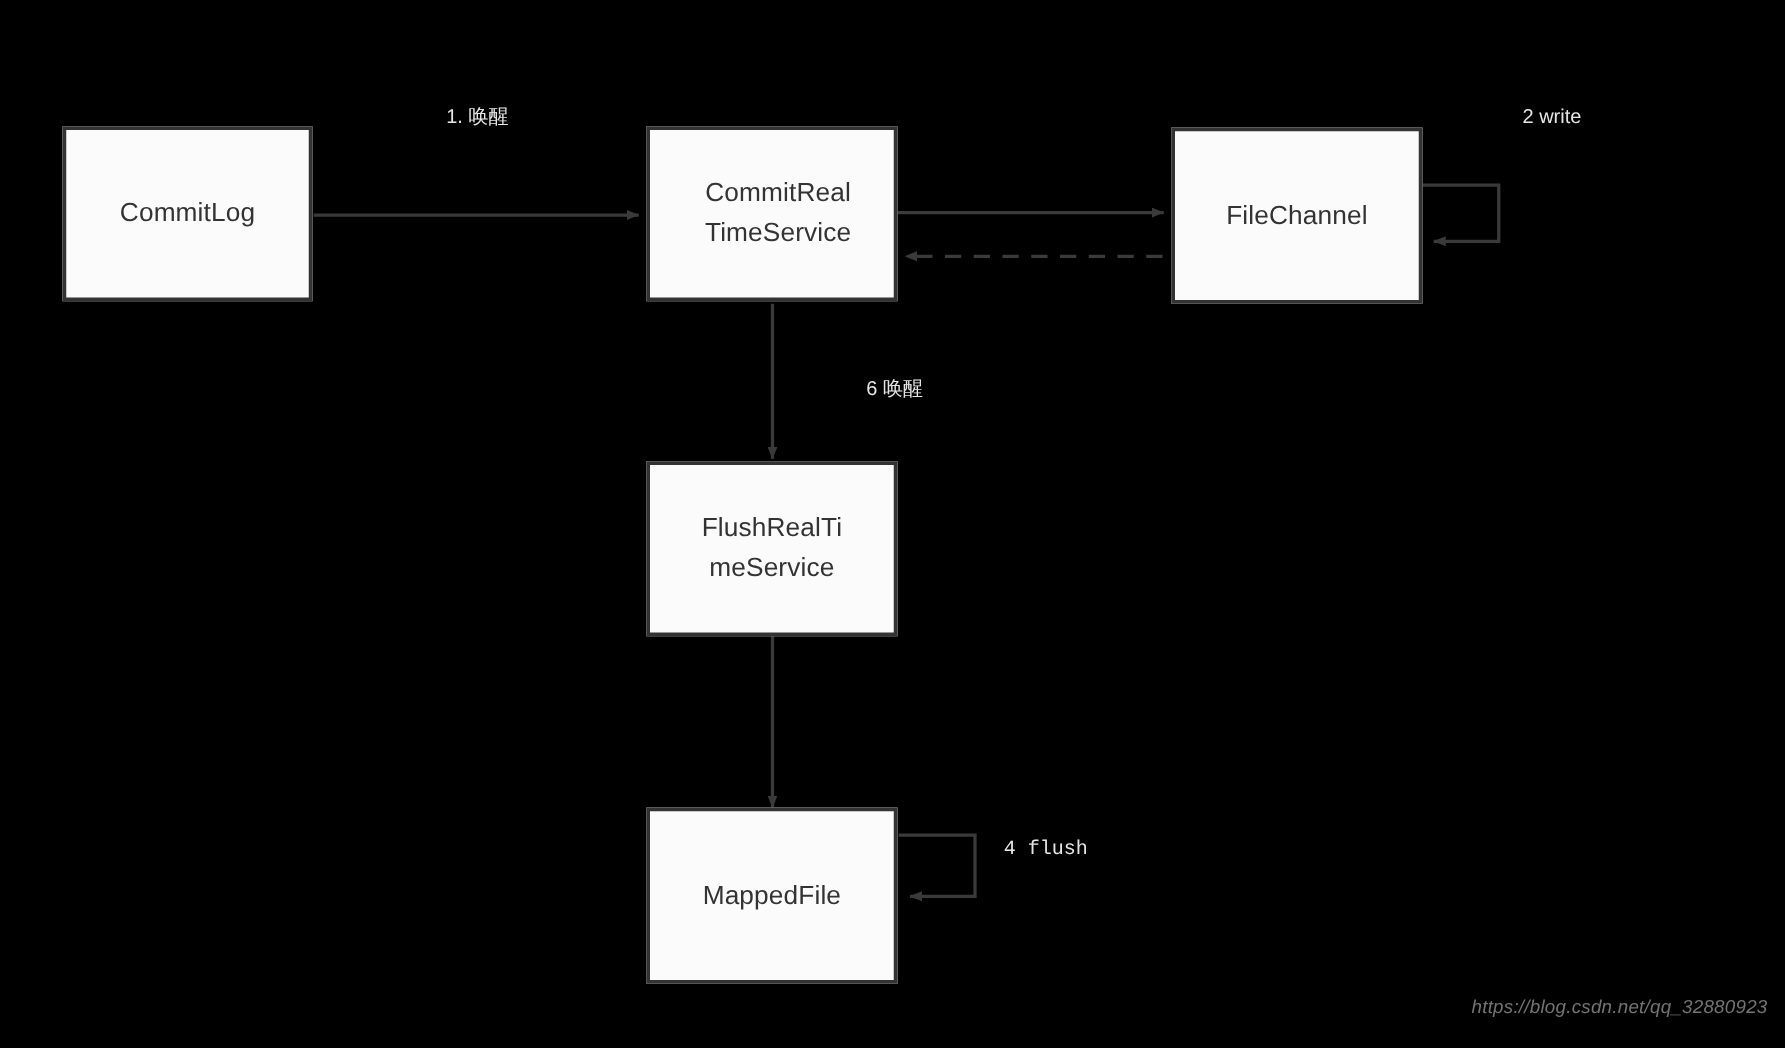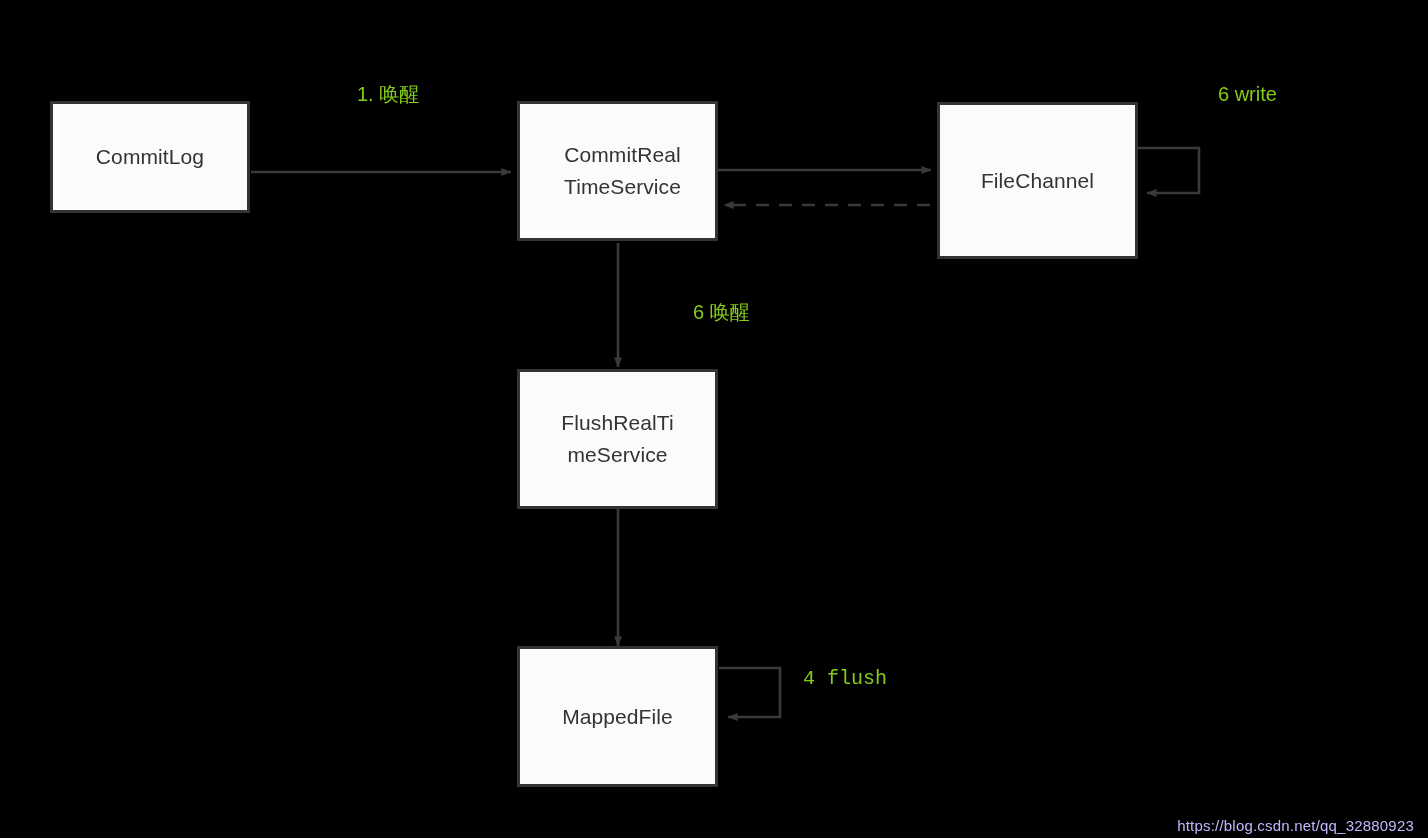--- a/index.html
+++ b/index.html
@@ -44,34 +44,35 @@
     letter-spacing: 0.1px;
     word-break: break-all;
     padding: 0 10px;
   }
   .node-label {
     display: block;
     white-space: pre-line;
   }
   .edge-label {
     position: absolute;
-    color: #84cc16;
-    font-size: 20px;
+    color: #e5e5e5;
+    font-size: 16px;
     line-height: 24px;
     white-space: nowrap;
     text-align: right;
   }
   .watermark {
     position: absolute;
     right: 14px;
-    bottom: 4px;
-    color: #c4b5fd;
+    bottom: 24px;
+    color: #737373;
     font-size: 15px;
     letter-spacing: 0.2px;
     white-space: nowrap;
+    font-style: italic;
   }
 </style>
 </head>
 <body>
 
 <div id="diagram-canvas">
 
   <svg class="layer" viewBox="0 0 1428 838" xmlns="http://www.w3.org/2000/svg">
     <defs>
       <marker id="arrowhead" markerWidth="10" markerHeight="8" refX="9.6" refY="4" orient="auto" markerUnits="userSpaceOnUse">
@@ -101,45 +102,45 @@
 
     <g>
       <line x1="618" y1="509" x2="618" y2="646" stroke="#3a3a3a" stroke-width="2.6" marker-end="url(#arrowhead)"></line>
     </g>
 
     <g>
       <path d="M719,668 L780,668 L780,717 L728,717" fill="none" stroke="#3a3a3a" stroke-width="2.6" marker-end="url(#arrowhead)"></path>
     </g>
   </svg>
 
-  <div class="node" style="left:50px; top:101px; width:200px; height:112px;">
+  <div class="node" style="left:50px; top:101px; width:200px; height:140px;">
     <span class="node-label">CommitLog</span>
   </div>
 
   <div class="node" style="left:517px; top:101px; width:201px; height:140px;padding-left:20px;">
     <span class="node-label">CommitReal
 TimeService</span>
   </div>
 
-  <div class="node" style="left:937px; top:102px; width:201px; height:157px;">
+  <div class="node" style="left:937px; top:102px; width:201px; height:141px;">
     <span class="node-label">FileChannel</span>
   </div>
 
   <div class="node" style="left:517px; top:369px; width:201px; height:140px;">
     <span class="node-label">FlushRealTi
 meService</span>
   </div>
 
   <div class="node" style="left:517px; top:646px; width:201px; height:141px;">
     <span class="node-label">MappedFile</span>
   </div>
 
   <div class="edge-label" style="left:357px; top:82px;">1. 唤醒</div>
 
-  <div class="edge-label" style="left:1218px; top:82px;">6 write</div>
+  <div class="edge-label" style="left:1218px; top:82px;">2 write</div>
 
   <div class="edge-label" style="left:693px; top:300px;">6 唤醒</div>
 
   <div class="edge-label" style="left:803px; top:667px;font-family:Liberation Mono, monospace;">4 flush</div>
 
   <div class="watermark">https://blog.csdn.net/qq_32880923</div>
 
 </div>
 
 </body></html>

